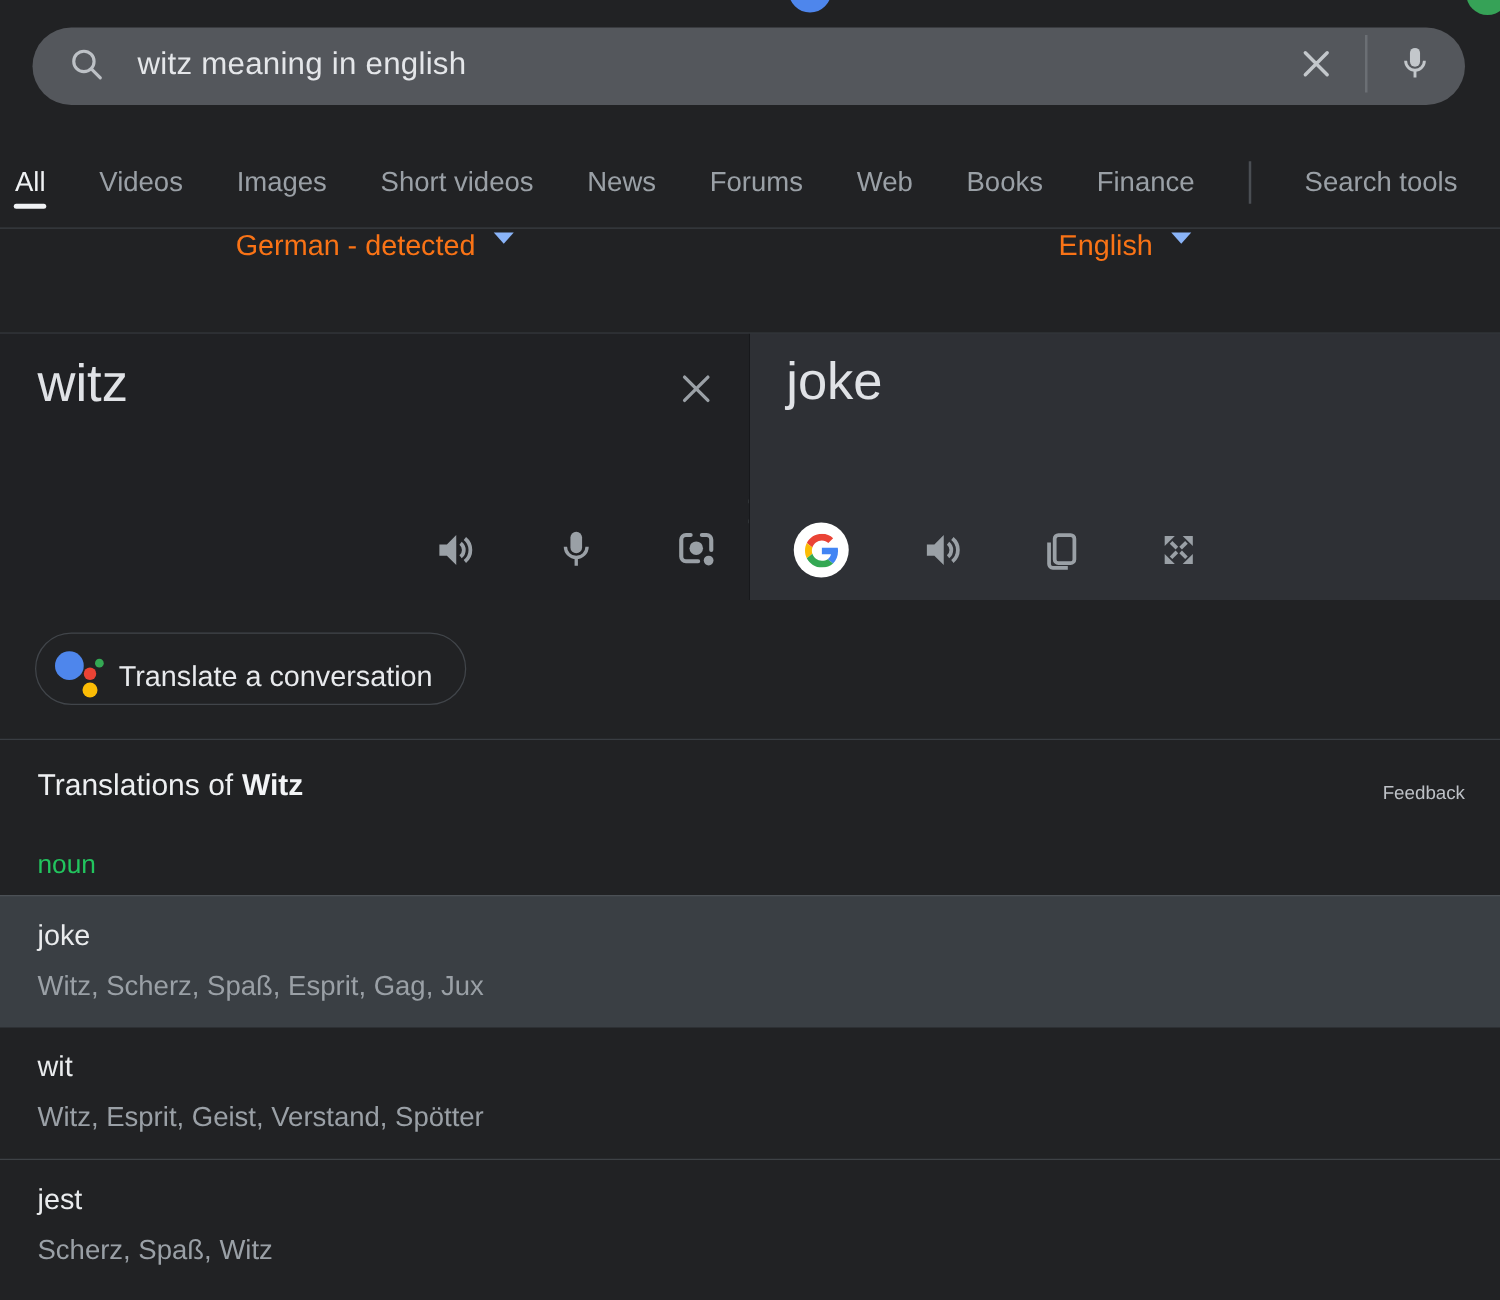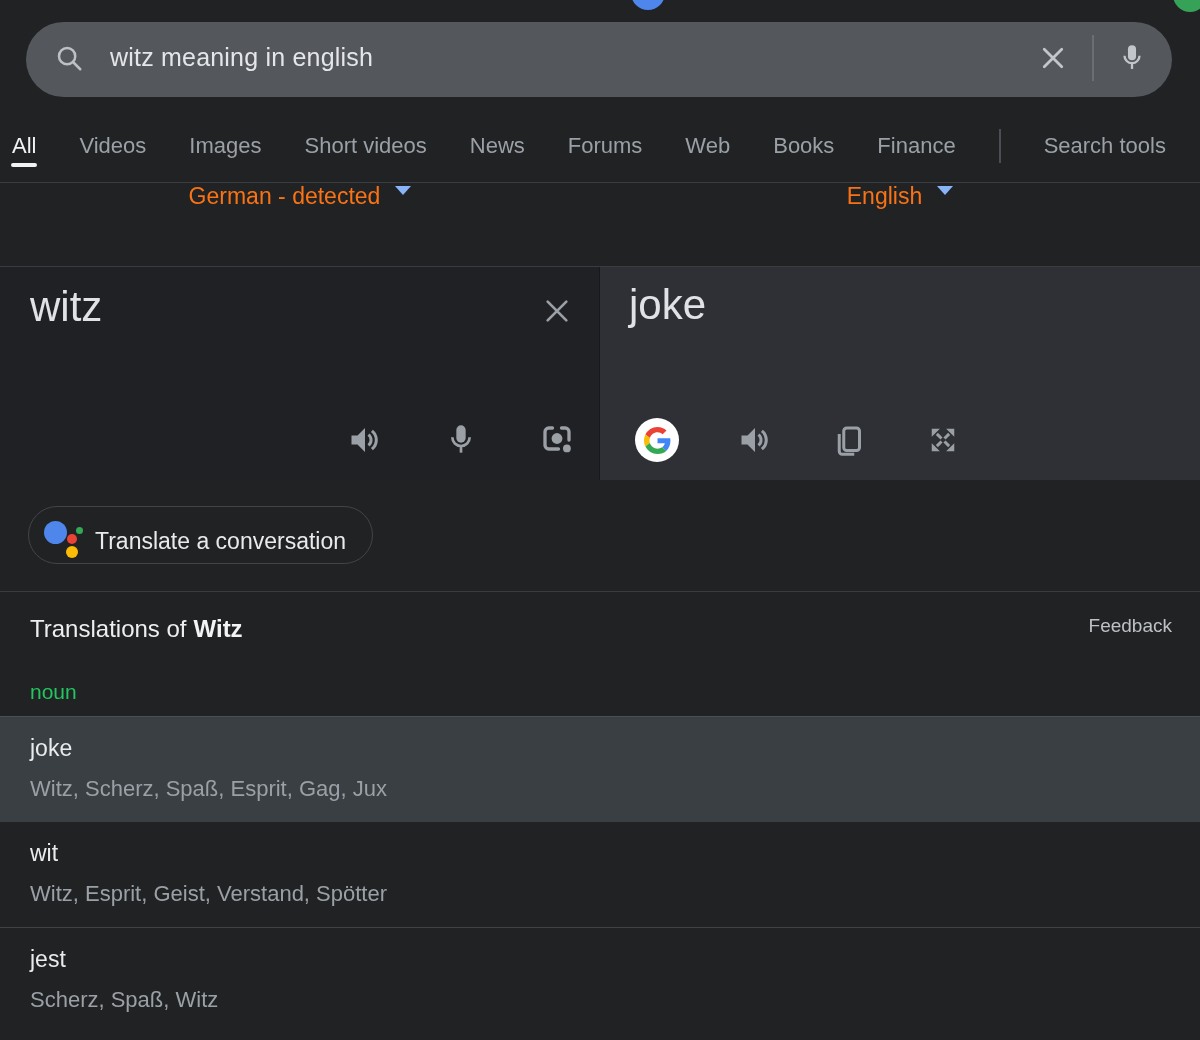--- a/index.html
+++ b/index.html
@@ -8,21 +8,21 @@
          font-family:"Liberation Sans","DejaVu Sans",sans-serif; }
   .screen { position:absolute; inset:0; }
 
   
   .top-blue-ring { position:absolute; left:631px; top:-24px; width:34px; height:34px;
     border-radius:50%; border:10px solid #4e86ec; }
   .top-green-dot { position:absolute; left:1173px; top:-22px; width:34px; height:34px;
     border-radius:50%; background:#36a257; }
 
   
-  .search-bar { position:absolute; left:26px; top:22px; width:1146px; height:75px;
+  .search-bar { position:absolute; left:26px; top:22px; width:1146px; height:62px;
     background:#54575c; border-radius:38px; display:flex; align-items:center;
     padding:0 26px 4px 28px; }
   .search-bar svg { flex:none; }
   .magnifier { color:#bdc1c6; }
   .query { margin-left:26px; flex:1; font-size:25px; color:#e4e6e9; letter-spacing:.2px; }
   .clear-x { color:#c3c7cb; cursor:pointer; }
   .sb-sep { width:2px; height:46px; background:#6b6f74; margin:0 24px; flex:none; }
   .sb-mic { color:#c3c7cb; cursor:pointer; }
 
   
@@ -67,24 +67,24 @@
   .assistant { position:relative; width:46px; height:46px; flex:none; }
   .assistant i { position:absolute; border-radius:50%; }
   .as-blue  { left:5px;  top:3px;  width:23px; height:23px; background:#4e86ec; }
   .as-green { left:37px; top:9px;  width:7px;  height:7px;  background:#34a853; }
   .as-red   { left:28px; top:16px; width:10px; height:10px; background:#ea4335; }
   .as-yellow{ left:27px; top:28px; width:12px; height:12px; background:#fbbc05; }
 
   
   .section-divider { position:absolute; left:0; top:591px; width:1200px; height:1px; background:#393d42; }
   .trans-header { position:absolute; left:30px; top:615px; width:1142px; display:flex;
-    justify-content:space-between; align-items:flex-start; }
+    justify-content:space-between; align-items:flex-end; }
   .trans-title { font-size:24px; color:#edeff1; }
   .trans-title b { margin-left:7px; font-weight:700; color:#f2f4f6; }
-  .feedback { font-size:19px; color:#bdc1c6; cursor:pointer; }
+  .feedback { font-size:15px; color:#bdc1c6; cursor:pointer; }
   .pos-label { position:absolute; left:30px; top:680px; font-size:21px; color:#22c55e; }
 
   .rows { position:absolute; left:0; top:716px; width:1200px; }
   .row { padding:17px 30px 18px; cursor:pointer; }
   .row .word { font-size:23px; color:#e9ebed; line-height:29px; margin-bottom:11px; }
   .row .syns { font-size:22px; color:#9aa0a6; line-height:30px; }
   .row.highlight { background:#3a3f44; border-top:1px solid #4b5055; }
   .row.bordered { border-top:1px solid #3e4246; }
 </style>
 </head>

